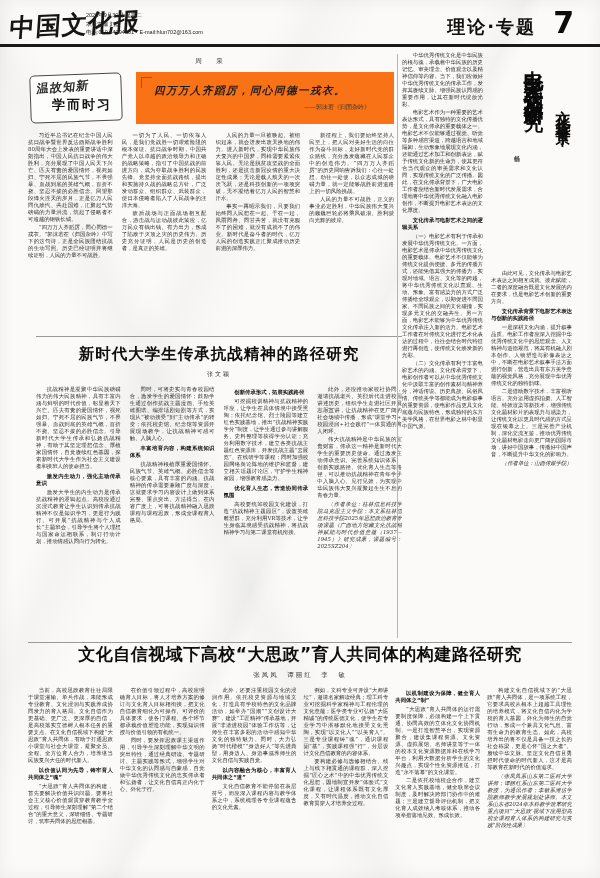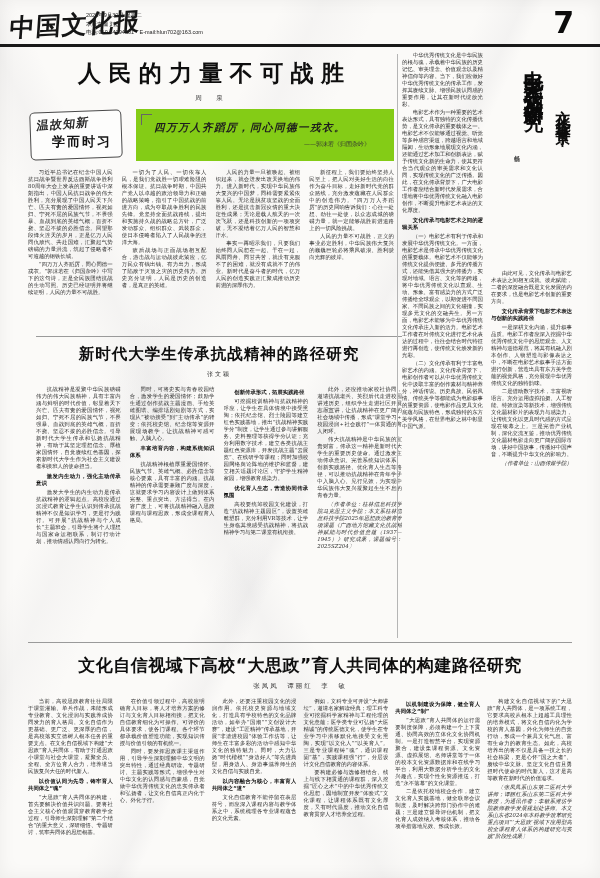--- a/index.html
+++ b/index.html
@@ -36,21 +36,21 @@
   .a1 .hl{font-size:23px;letter-spacing:.32em;padding-left:.32em;margin-top:6px;}
   .a1 .byline{font-size:6.5px;margin:5px 0 6px;letter-spacing:4px;}
   .a1-row{display:flex;align-items:stretch;margin-bottom:8px;}
   .badge{position:relative;flex:none;width:96px;height:52px;}
   .badge-frame{position:absolute;inset:2px;border:1.3px solid #4a4a4a;border-radius:5px;
         transform:rotate(-2deg);background:#fdfdfc;}
   .badge-l1{position:absolute;left:9px;top:7px;font-size:12px;font-weight:bold;
         transform:skewX(-10deg) rotate(-4deg);letter-spacing:1px;color:#2c2c2c;}
   .badge-l2{position:absolute;left:24px;top:24px;font-size:13px;font-weight:bold;
         letter-spacing:2px;color:#111;font-family:"DejaVu Sans",sans-serif;text-align:right;}
-  .quote{flex:1;margin-left:12px;background:#84cc16;position:relative;padding:12px 14px 6px 18px;}
+  .quote{flex:1;margin-left:12px;background:#f97316;position:relative;padding:12px 14px 6px 18px;}
   .quote::before{content:"";position:absolute;left:5px;top:5px;width:10px;height:10px;
         border-left:1.5px solid #666;border-top:1.5px solid #666;}
   .quote-text{font-size:10.5px;font-weight:bold;font-style:italic;letter-spacing:1.5px;color:#1d1d1d;}
   .quote-attr{text-align:right;font-size:6px;margin-top:5px;padding-right:10px;color:#333;}
   .a1 .cols{gap:9px;height:158px;}
   .a1 .col{width:85px;}
   
   .a2{left:36px;top:336px;width:366px;}
   .a2 .hl{font-size:15.5px;letter-spacing:1px;margin-top:7px;}
   .a2 .byline{font-size:6px;margin:5px 0 7px;letter-spacing:2px;}
@@ -63,41 +63,41 @@
   .a3-colb{width:81px;height:586px;display:flex;flex-direction:column;}
   .vtitle{height:212px;writing-mode:vertical-rl;flex:none;}
   .vt-kicker{font-size:15px;font-weight:bold;padding-top:46px;letter-spacing:4px;
         margin-left:5px;color:#0e0e0e;font-family:"DejaVu Sans",sans-serif;}
   .vt-main{font-size:20px;font-weight:bold;letter-spacing:4px;padding-top:3px;color:#0a0a0a;
         font-family:"DejaVu Sans",sans-serif;}
   .vt-author{font-size:6.5px;padding-top:98px;margin-left:5px;color:#333;}
   .a3-colb .col{flex:1;margin-top:6px;}
   
   .a4{left:28px;top:642px;width:544px;}
-  .a4 .hl{font-size:17px;letter-spacing:.5px;margin-top:11px;}
+  .a4 .hl{font-size:17px;letter-spacing:.5px;margin-top:0;}
   .a4 .byline{font-size:6.5px;margin:5px 0 7px;letter-spacing:2px;}
   .a4 .cols{gap:7px;height:180px;}
   .a4 .col{width:85px;}
 </style>
 </head>
 <body>
 
 <div class="page">
 
   <div class="logo">中国文化报</div>
   <div class="mast-info">
     <div>2025年9月30日 星期二</div>
     <div>本版责编 刘霞</div>
     <div>电话:010-64294501　E-mail:hlun702@163.com</div>
   </div>
+  <div class="section-title">理论·专题</div>
   <div class="page-num">7</div>
   <div class="mast-rule"></div>
 
   <div class="art a1">
-    <h1 class="hl">人民的力量不可战胜</h1>
     <div class="byline">周　泉</div>
     <div class="a1-row">
       <div class="badge">
         <div class="badge-frame"></div>
         <div class="badge-l1">温故知新</div>
         <div class="badge-l2">学而时习</div>
       </div>
       <div class="quote">
         <div class="quote-text">四万万人齐蹈厉，同心同德一戎衣。</div>
         <div class="quote-attr">——郭沫若《归国杂吟》</div>

